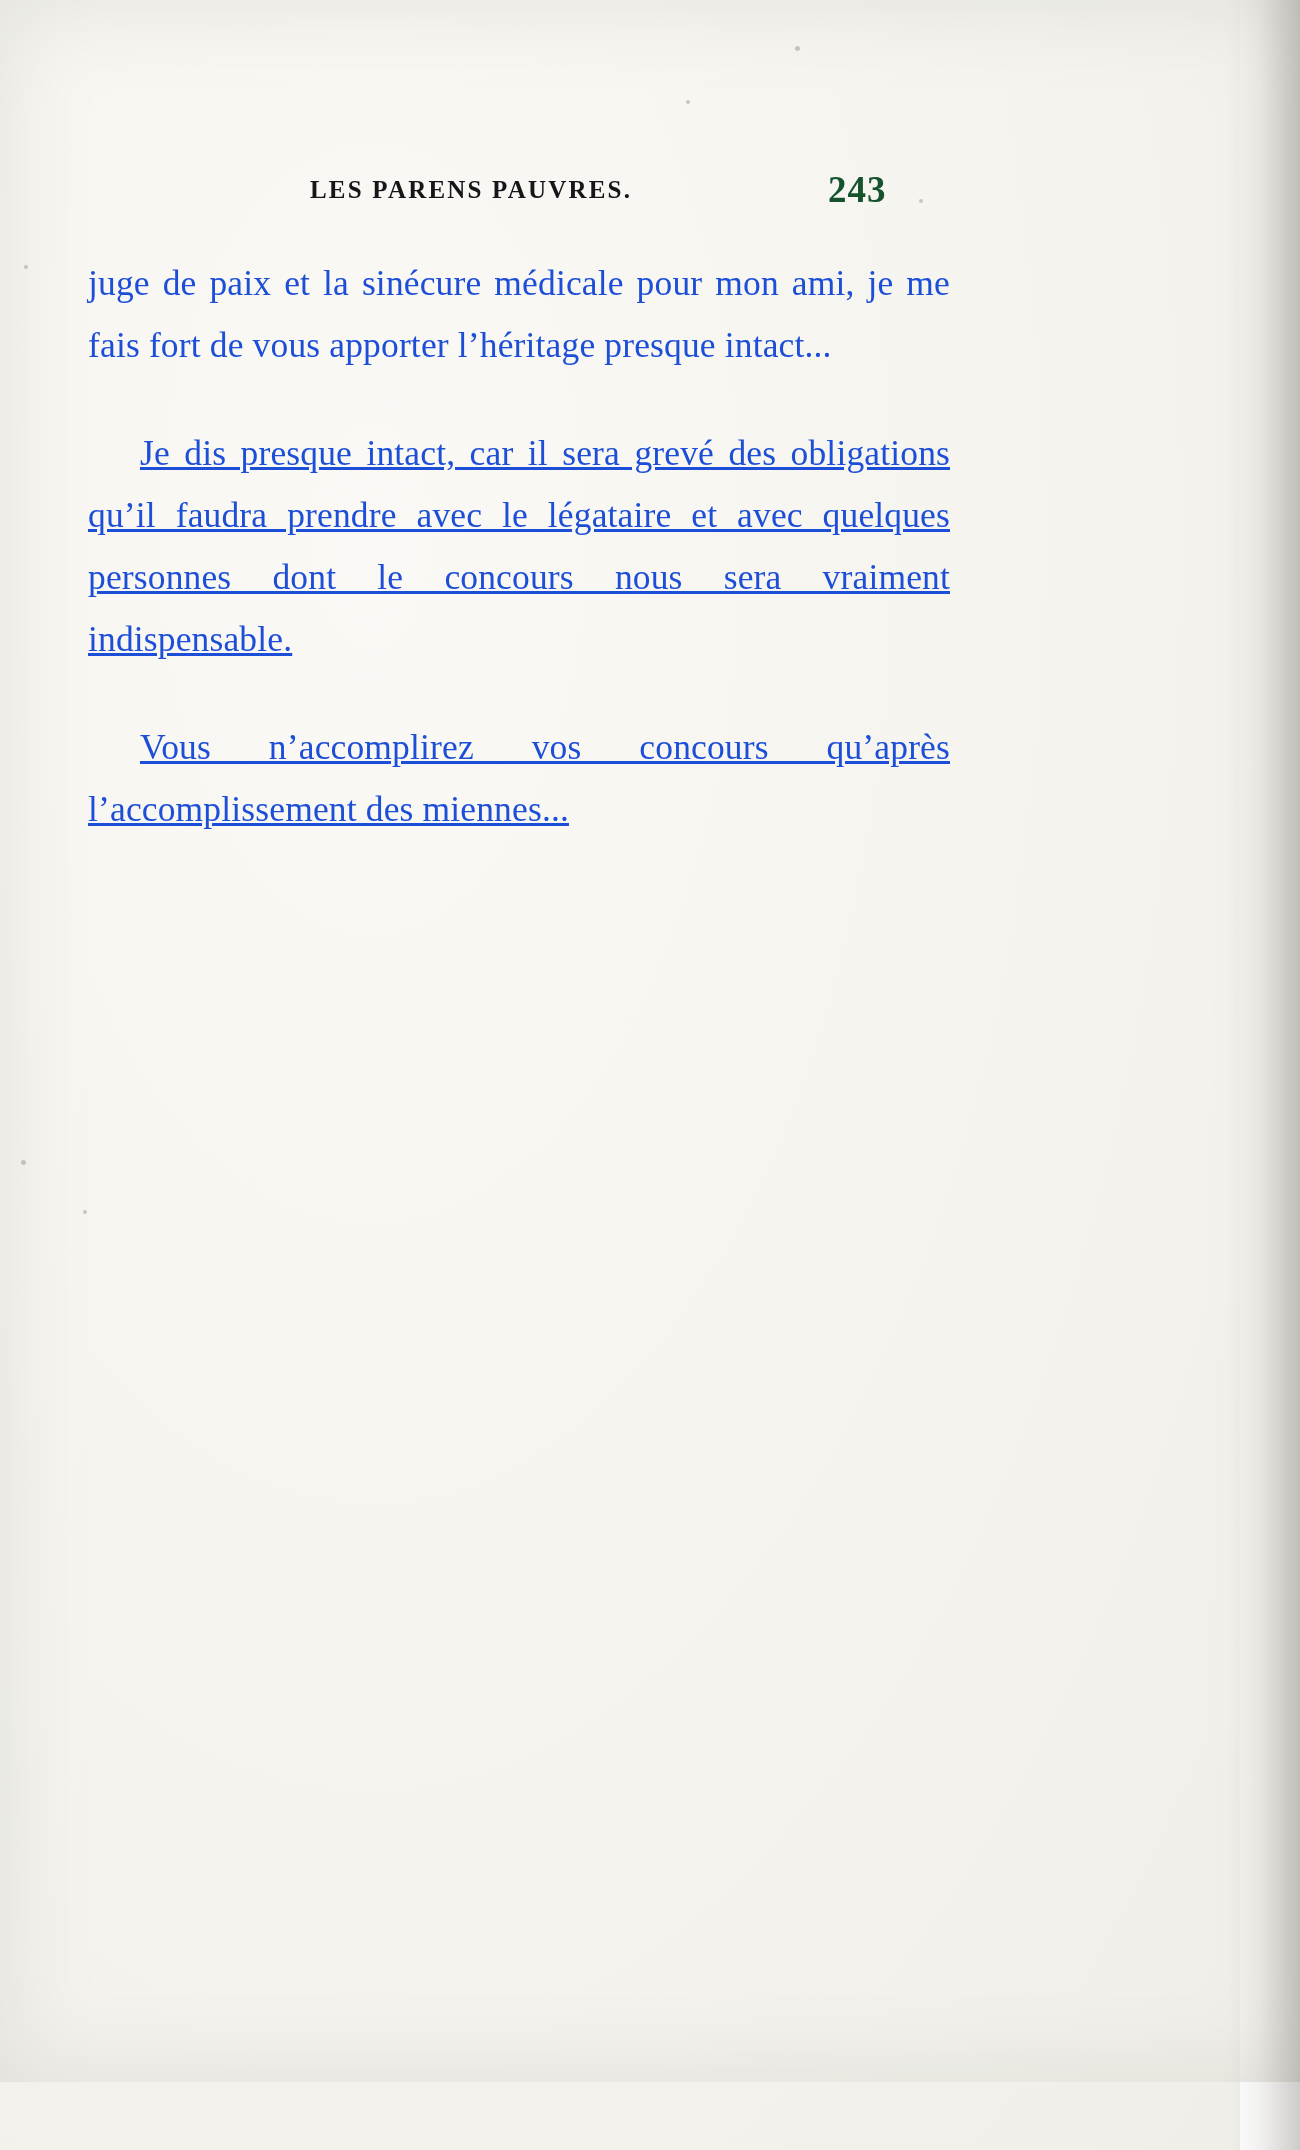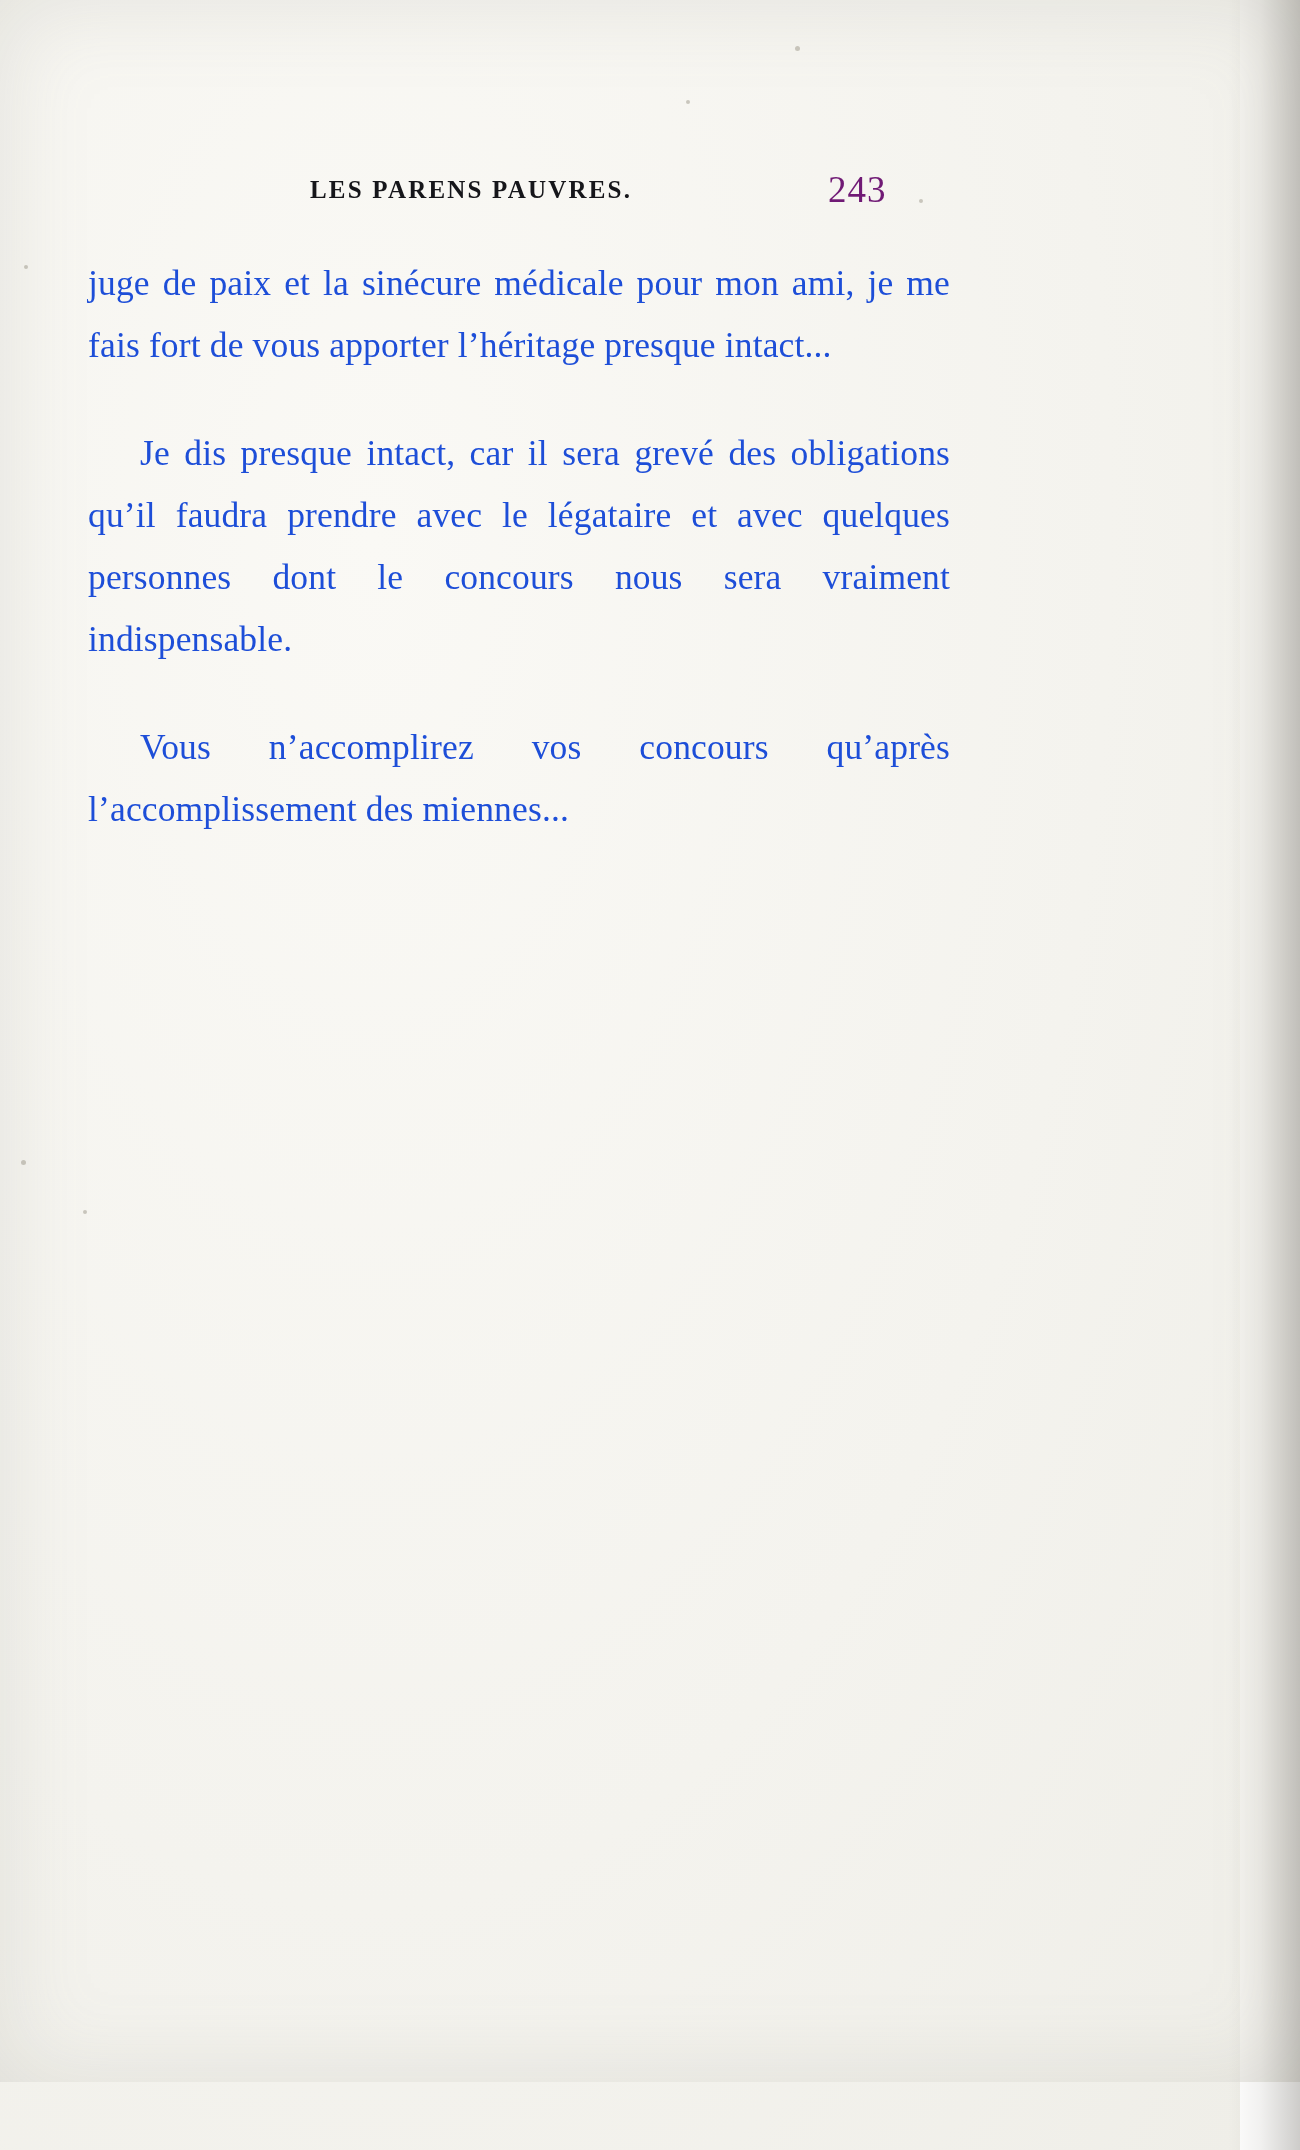--- a/index.html
+++ b/index.html
@@ -74,43 +74,44 @@
     letter-spacing: 2.2px;
     color: #16161a;
     white-space: nowrap;
   }
 
   .page-number {
     position: absolute;
     left: 740px;
     top: -8px;
     font-family: "Liberation Serif", serif;
-    font-weight: 400;
+    font-weight: 700;
     font-size: 37px;
-    color: #701a75;
+    color: #14532d;
     letter-spacing: 1px;
   }
 
   .para {
     font-family: "Liberation Serif", serif;
     font-size: 35.5px;
     line-height: 62px;
     color: #1d4ed8;
     text-align: justify;
     text-justify: inter-word;
     margin: 0 0 46px 0;
     letter-spacing: 0.15px;
   }
 
   .para.no-indent {
     text-indent: 0;
   }
 
   .para.indent {
     text-indent: 52px;
+    text-decoration: underline;
   }
 
   
   .para:last-child {
     margin-bottom: 0;
   }
 
   
   .speck {
     position: absolute;

